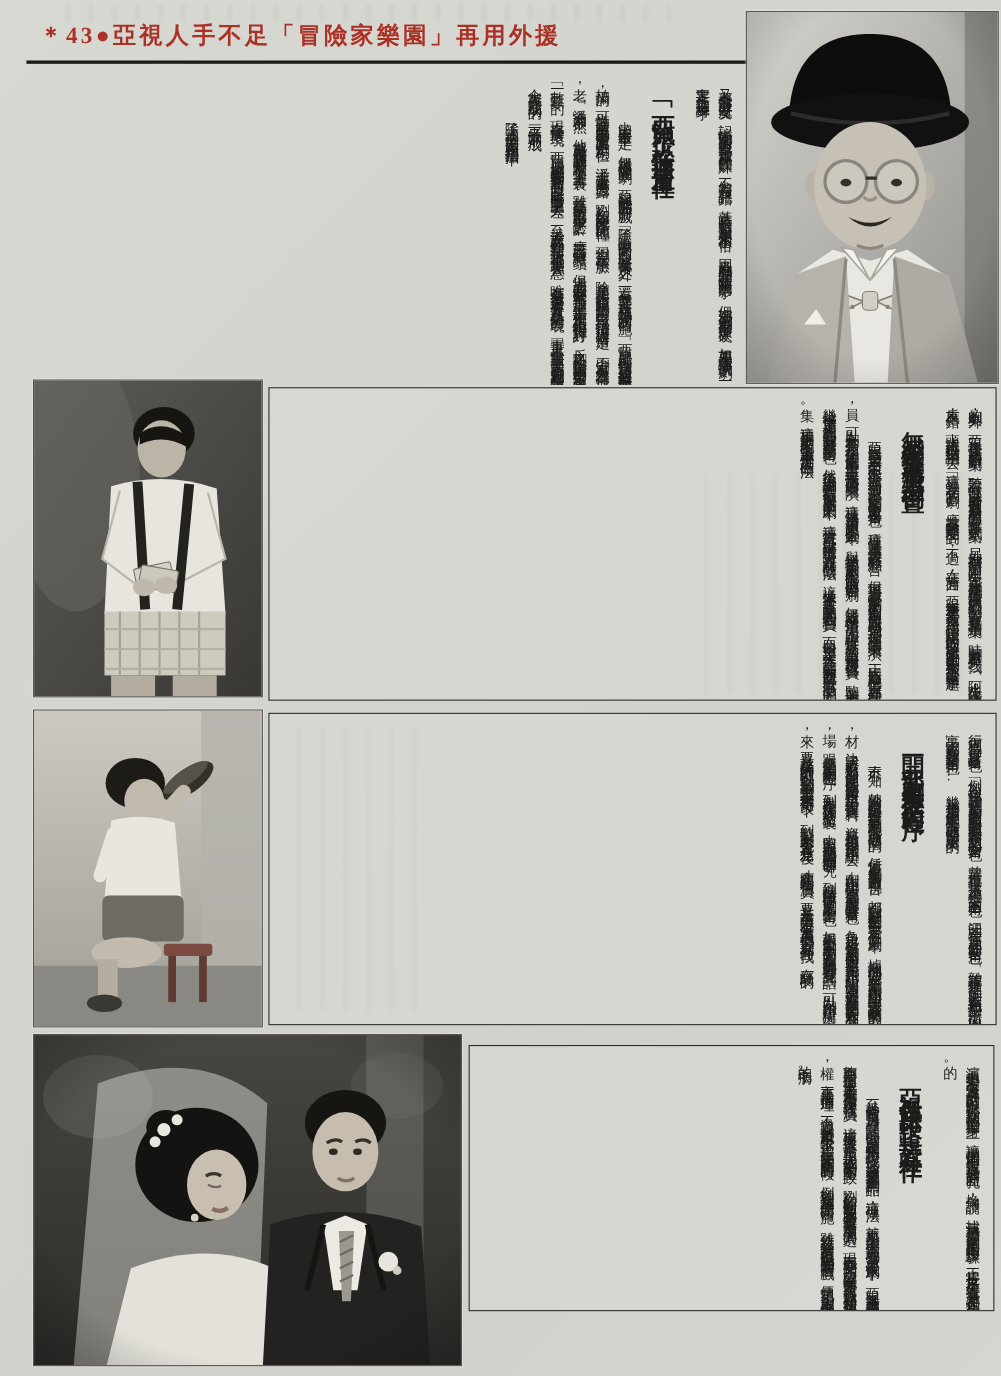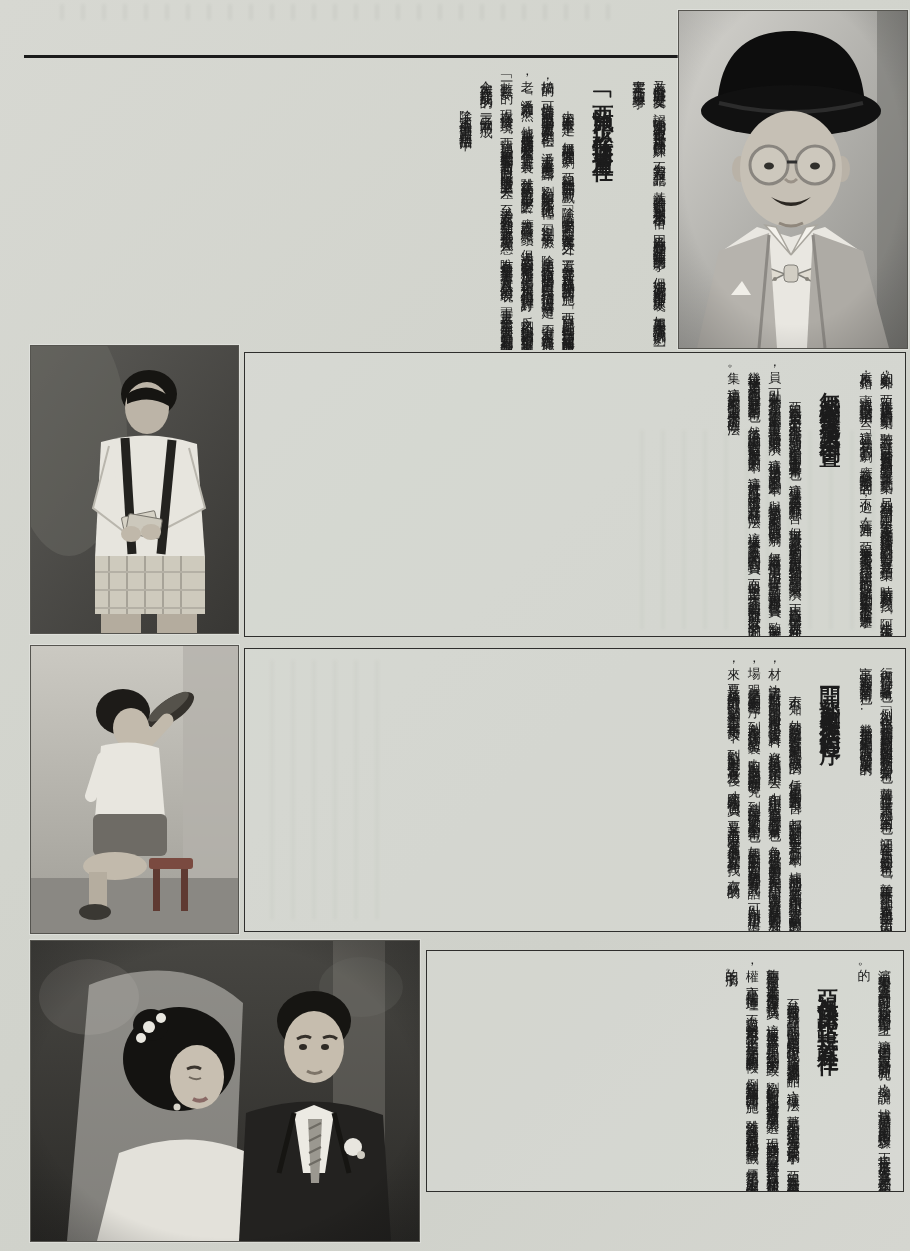--- a/index.html
+++ b/index.html
@@ -24,20 +24,21 @@
 </style>
 </head>
 <body>
 
 <div class="page">
 
   <div class="ghost" style="left:60px;top:4px;width:560px;height:16px;"></div>
   <div class="ghost" style="left:640px;top:430px;width:240px;height:200px;"></div>
   <div class="ghost" style="left:270px;top:660px;width:120px;height:260px;"></div>
 
+  <div class="hdr">＊43●亞視人手不足「冒險家樂園」再用外援</div>
   <div class="rule" style="left:24px;top:55px;width:860px;height:3px;"></div>
 
   <div class="photo" style="left:678px;top:10px;width:228px;height:337px;">
     <svg width="228" height="337" viewBox="0 0 228 337">
       <defs>
         <linearGradient id="g1" x1="0" y1="0" x2="1" y2="1">
           <stop offset="0" stop-color="#d4d3ce"></stop>
             <stop offset="1" stop-color="#8f8e8a"></stop>
         </linearGradient>
         <radialGradient id="vg1" cx="0.5" cy="0.45" r="0.8">

